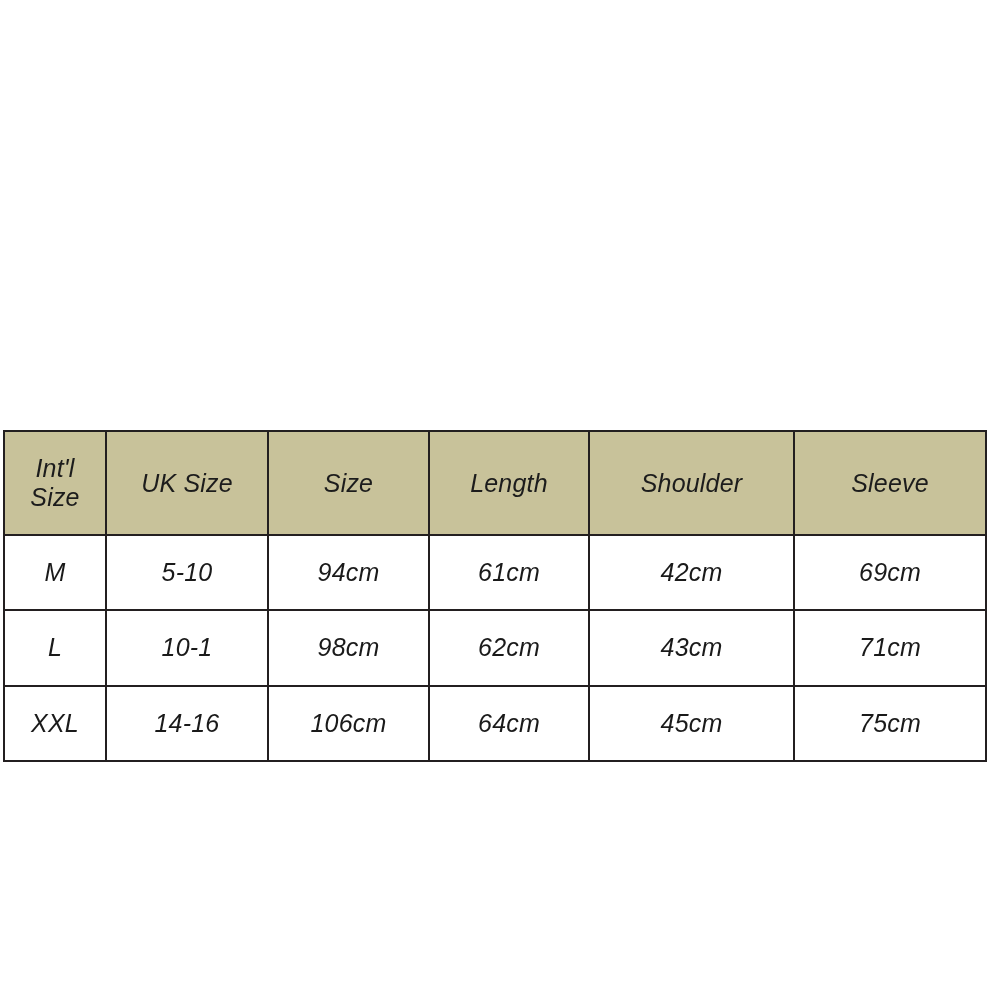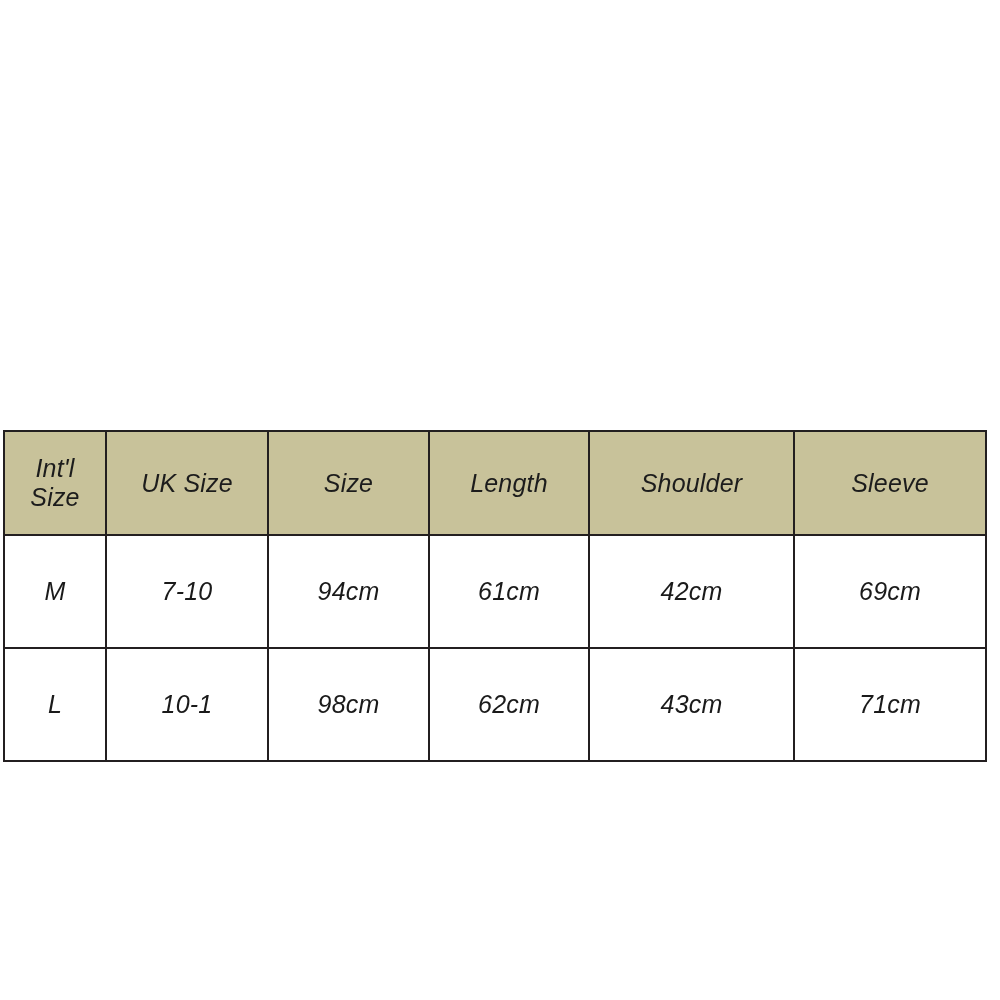--- a/index.html
+++ b/index.html
@@ -92,29 +92,37 @@
         <th>UK Size</th>
         <th>Size</th>
         <th>Length</th>
         <th>Shoulder</th>
         <th>Sleeve</th>
       </tr>
     </thead>
     <tbody>
       <tr>
         <td class="cell-intl">M</td>
-        <td class="cell-uk">7-10</td>
+        <td class="cell-uk">5-10</td>
         <td class="cell-measure">94cm</td>
         <td class="cell-measure">61cm</td>
         <td class="cell-measure">42cm</td>
         <td class="cell-measure">69cm</td>
       </tr>
       <tr>
         <td class="cell-intl">L</td>
         <td class="cell-uk">10-1</td>
         <td class="cell-measure">98cm</td>
         <td class="cell-measure">62cm</td>
         <td class="cell-measure">43cm</td>
         <td class="cell-measure">71cm</td>
       </tr>
+      <tr>
+        <td class="cell-intl">XXL</td>
+        <td class="cell-uk">14-16</td>
+        <td class="cell-measure">106cm</td>
+        <td class="cell-measure">64cm</td>
+        <td class="cell-measure">45cm</td>
+        <td class="cell-measure">75cm</td>
+      </tr>
     </tbody>
   </table>
 </div>
 
 </body></html>

